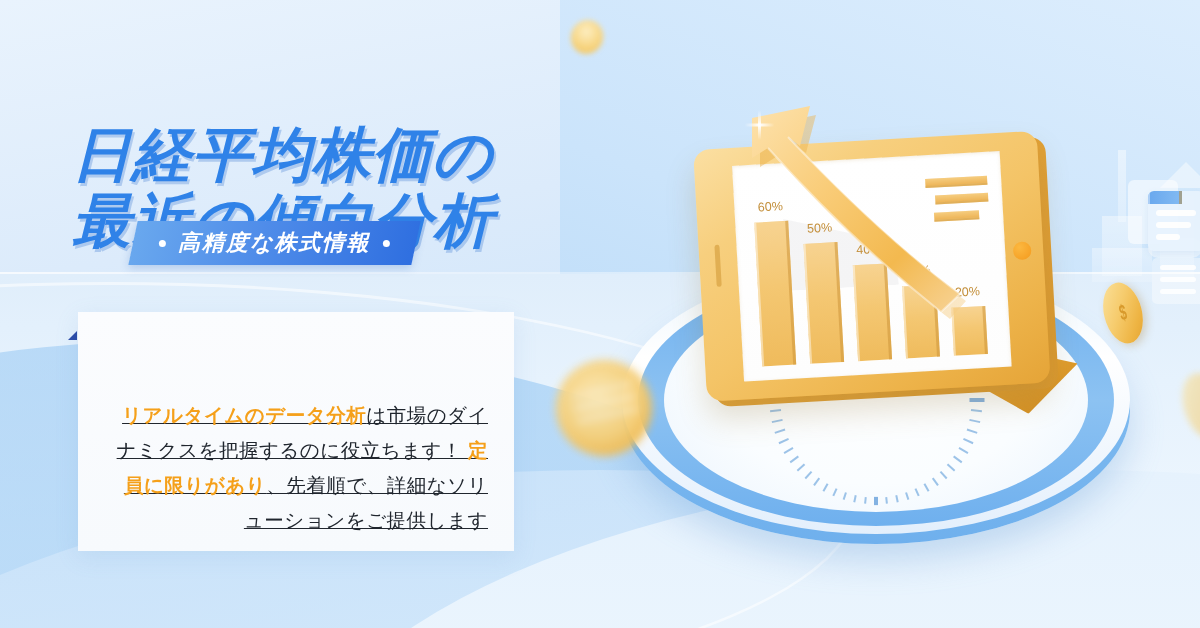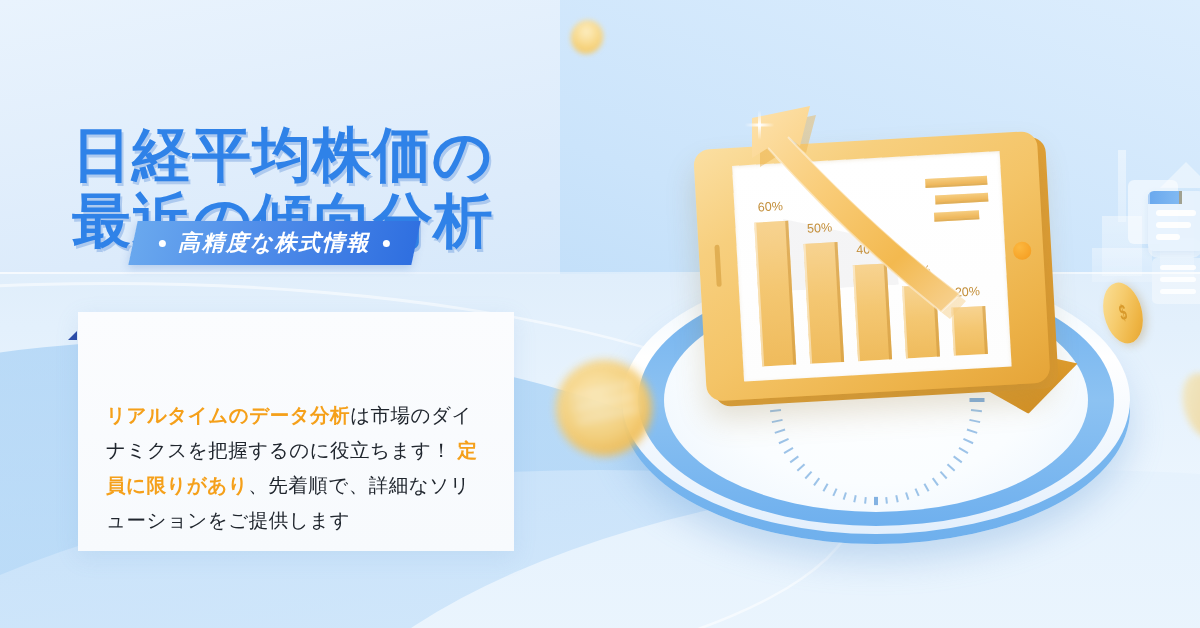--- a/index.html
+++ b/index.html
@@ -113,21 +113,21 @@
   .docghost2 i{ display:block; height:5px; margin:7px 8px 0 8px; background:rgba(255,255,255,.85); border-radius:3px; }
   .arrow-ghost{
     position:absolute; left:1160px; top:162px; width:0; height:0;
     border-left:26px solid transparent; border-right:26px solid transparent;
     border-bottom:26px solid rgba(255,255,255,.45);
   }
 
   
   .headline{
     position:absolute; left:72px; top:56px; width:520px;
-    font-weight:bold;
+    font-style:italic; font-weight:bold;
     font-size:59px; line-height:66px; letter-spacing:1px;
     color:#2f82e8;
     text-shadow:2px 3px 0 rgba(46,112,206,.28);
     white-space:pre-line;
   }
   .headline .l2{ display:block; }
 
   .subbadge{
     position:absolute; left:133px; top:221px;
     height:44px; padding:0 26px;
@@ -162,23 +162,24 @@
     color:#ffffff; font-weight:bold; font-size:25px; letter-spacing:3px;
   }
   .ribbon-fold{
     position:absolute; left:68px; top:331px; width:9px; height:9px;
     background:#2c4da8;
     clip-path:polygon(0 100%, 100% 0, 100% 100%);
   }
 
   .body-copy{
     position:absolute; left:106px; top:398px; width:382px;
-    text-align:left;
+    text-align:right;
     font-size:19.5px; line-height:35px; color:#20262e;
     letter-spacing:.5px;
+    text-decoration:underline;
   }
   .hl{ color:#f5a01a; font-weight:bold; }
 
   
   .disc-wrap{ position:absolute; left:596px; top:262px; width:560px; height:300px; }
   .disc-outer{
     position:absolute; left:26px; top:14px; width:508px; height:268px;
     border-radius:50%;
     background:linear-gradient(180deg,#9fcdf4 0%,#7bb8ef 55%,#6fb0ed 100%);
     box-shadow:0 16px 34px rgba(110,160,215,.33);

